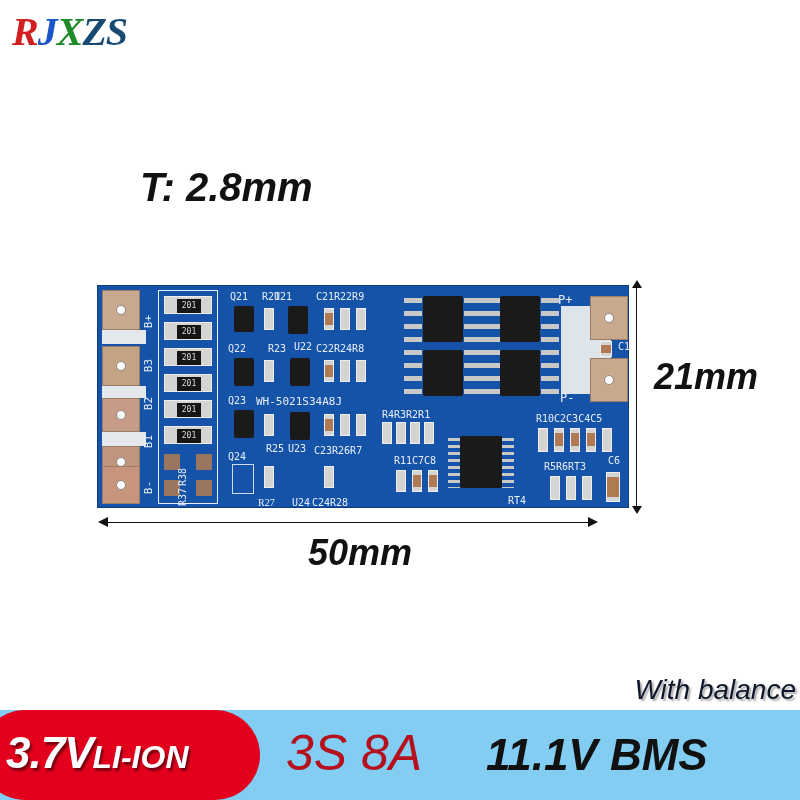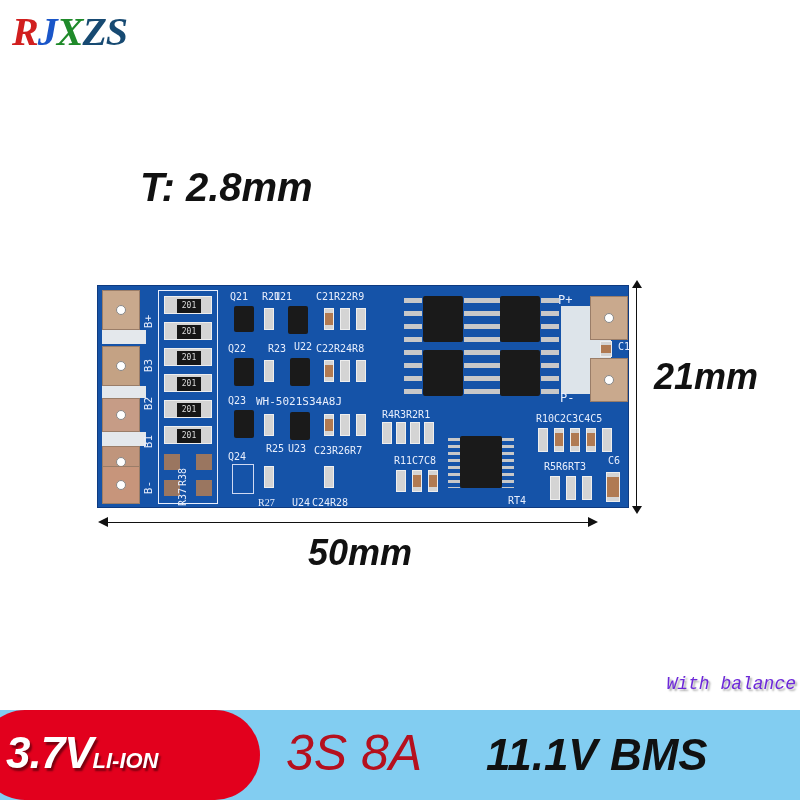--- a/index.html
+++ b/index.html
@@ -23,26 +23,26 @@
   .res { background: #161616; color: #ddd; font-size: 8px; font-family: "DejaVu Sans Mono", monospace; text-align: center; line-height: 14px; }
   .cap { background: #b07a52; }
   .smd { background: #d4d4d4; border: 1px solid #eee; box-sizing: border-box; }
 
   
   .hline { height: 1px; background: #111; }
   .vline { width: 1px; background: #111; }
   .dimtxt { font-size: 36px; font-weight: bold; font-style: italic; color: #111; }
 
   
-  .with-bal { right: 4px; top: 674px; font-size: 18px; font-style: italic; color: #6d28d9; text-shadow: 2px 2px 2px #aaa; font-family: Liberation Mono, monospace; }
+  .with-bal { right: 4px; top: 674px; font-size: 28px; font-style: italic; color: #0f172a; text-shadow: 2px 2px 2px #aaa; }
   .banner { left: 0; top: 710px; width: 800px; height: 90px; background: #82cdf1; }
   .pill { left: -20px; top: 710px; width: 280px; height: 90px; background: #e2001d; border-radius: 50px; }
   .pill-text { left: 6px; top: 728px; color: #fff; font-weight: bold; font-style: italic; text-shadow: 2px 3px 2px #7a0010; white-space: nowrap; }
   .pill-text .big { font-size: 44px; letter-spacing: -1px; }
-  .pill-text .small { font-size: 22px; }
+  .pill-text .small { font-size: 32px; }
   .spec-red { left: 286px; top: 724px; font-size: 50px; font-style: italic; color: #b5101e; white-space: nowrap; }
   .spec-black { left: 486px; top: 730px; font-size: 44px; font-style: italic; font-weight: bold; color: #111; white-space: nowrap; }
 </style>
 </head>
 <body>
 
 <div class="abs logo">
   <span style="color:#d11f1f">R</span><span style="color:#1a56c9">J</span><span style="color:#1f8a2a">X</span><span style="color:#174a72">Z</span><span style="color:#174a72">S</span>
 </div>
 

